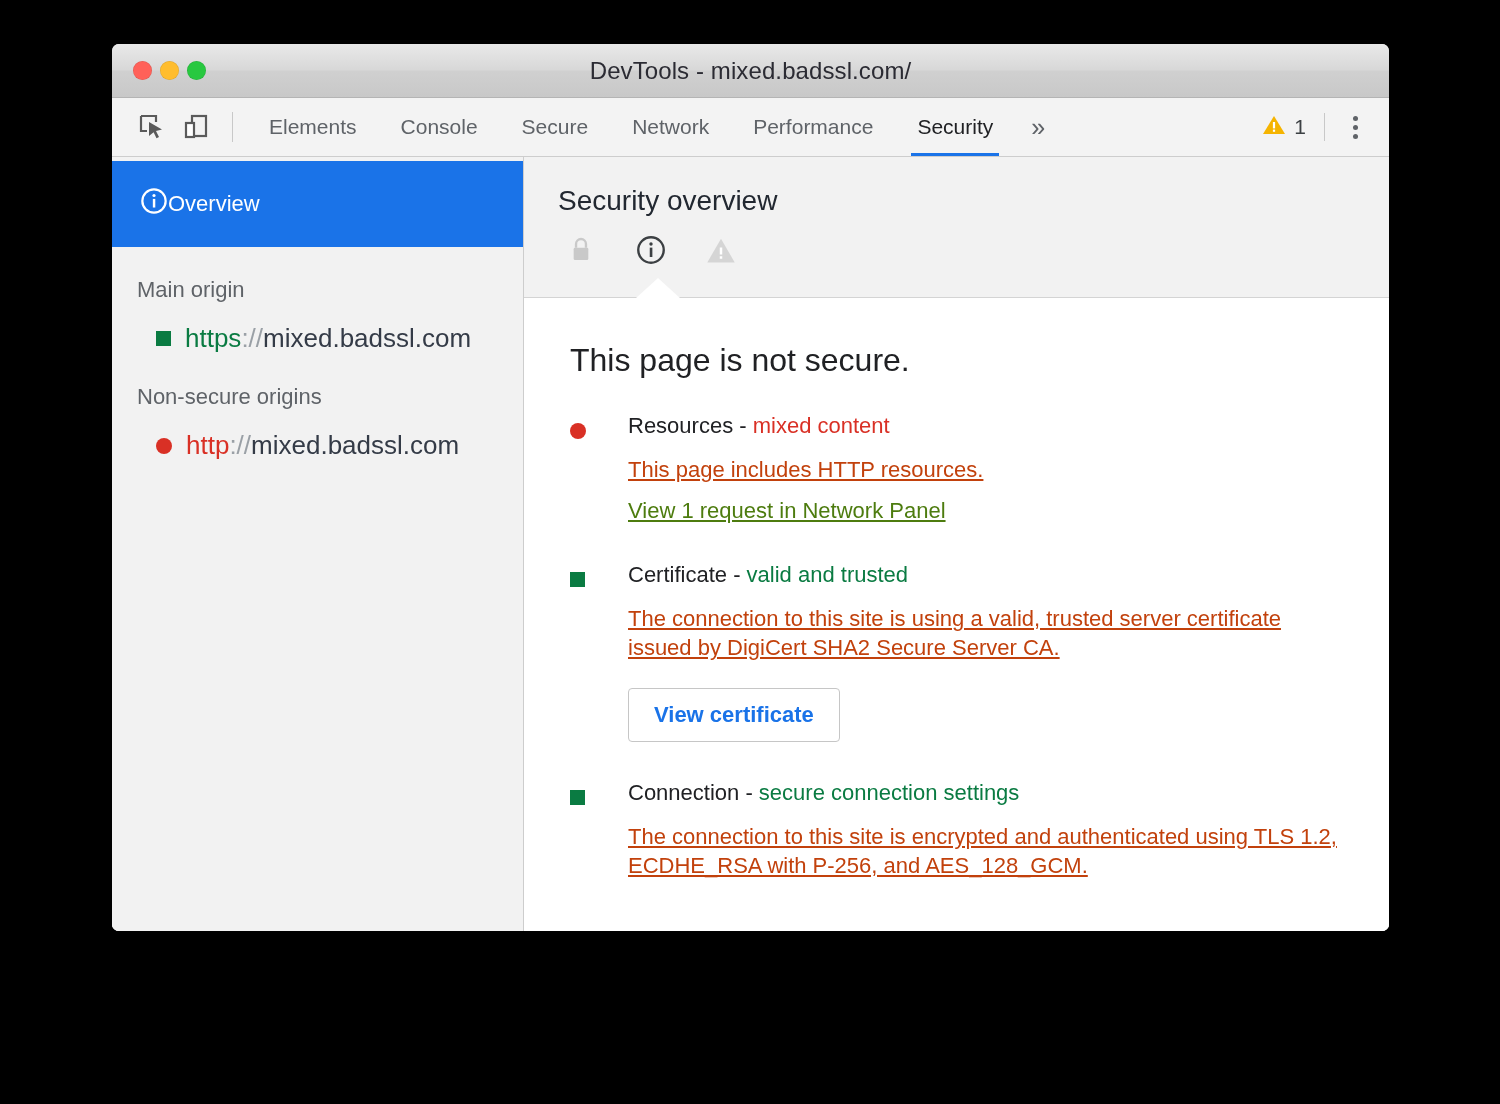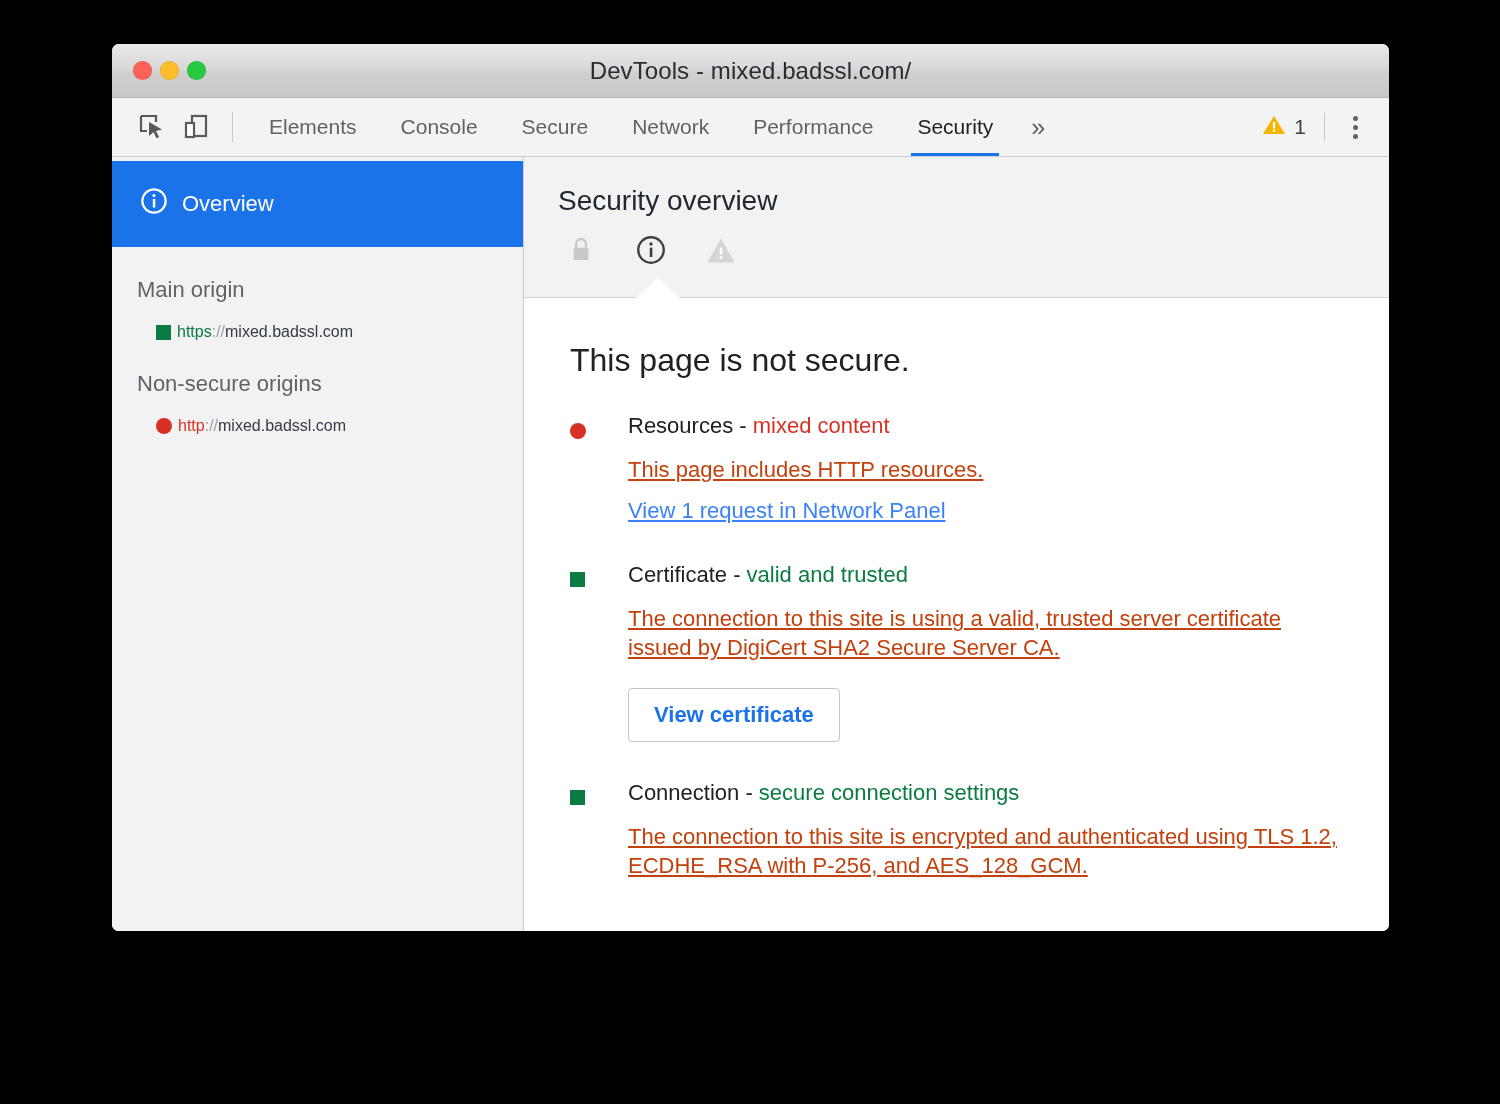--- a/index.html
+++ b/index.html
@@ -170,40 +170,40 @@
     border-right: 1px solid #cdcdcd;
     box-sizing: border-box;
     flex: 0 0 412px;
     padding-top: 4px;
   }
   .side-item {
     height: 86px;
     display: flex;
     align-items: center;
     padding-left: 28px;
-    gap: 14px;
+    gap: 0;
     color: #3c4043;
     font-size: 22px;
     box-sizing: border-box;
   }
   .side-item.selected {
     background: #1a73e8;
     color: #ffffff;
   }
   .side-group-title {
     font-size: 22px;
     color: #5f6368;
     padding: 30px 0 0 25px;
   }
   .origin-row {
     display: flex;
     align-items: center;
-    gap: 6px;
+    gap: 14px;
     padding: 20px 0 0 44px;
-    font-size: 16px;
+    font-size: 26px;
   }
   .sq {
     width: 15px;
     height: 15px;
     display: inline-block;
     flex: 0 0 15px;
   }
   .sq.green  { background: #0a7b42; }
   .dot {
     width: 16px;
@@ -305,21 +305,21 @@
   .sec-desc {
     font-size: 22px;
     color: #c2410c;
     line-height: 1.32;
     max-width: 760px;
     margin-bottom: 14px;
     text-decoration: underline;
   }
   .sec-link {
     font-size: 22px;
-    color: #3b82f6;
+    color: #4d7c0f;
     text-decoration: underline;
     display: inline-block;
   }
   .btn {
     margin-top: 12px;
     display: inline-block;
     padding: 13px 25px;
     border: 1px solid #c6c6c6;
     border-radius: 4px;
     background: #ffffff;

